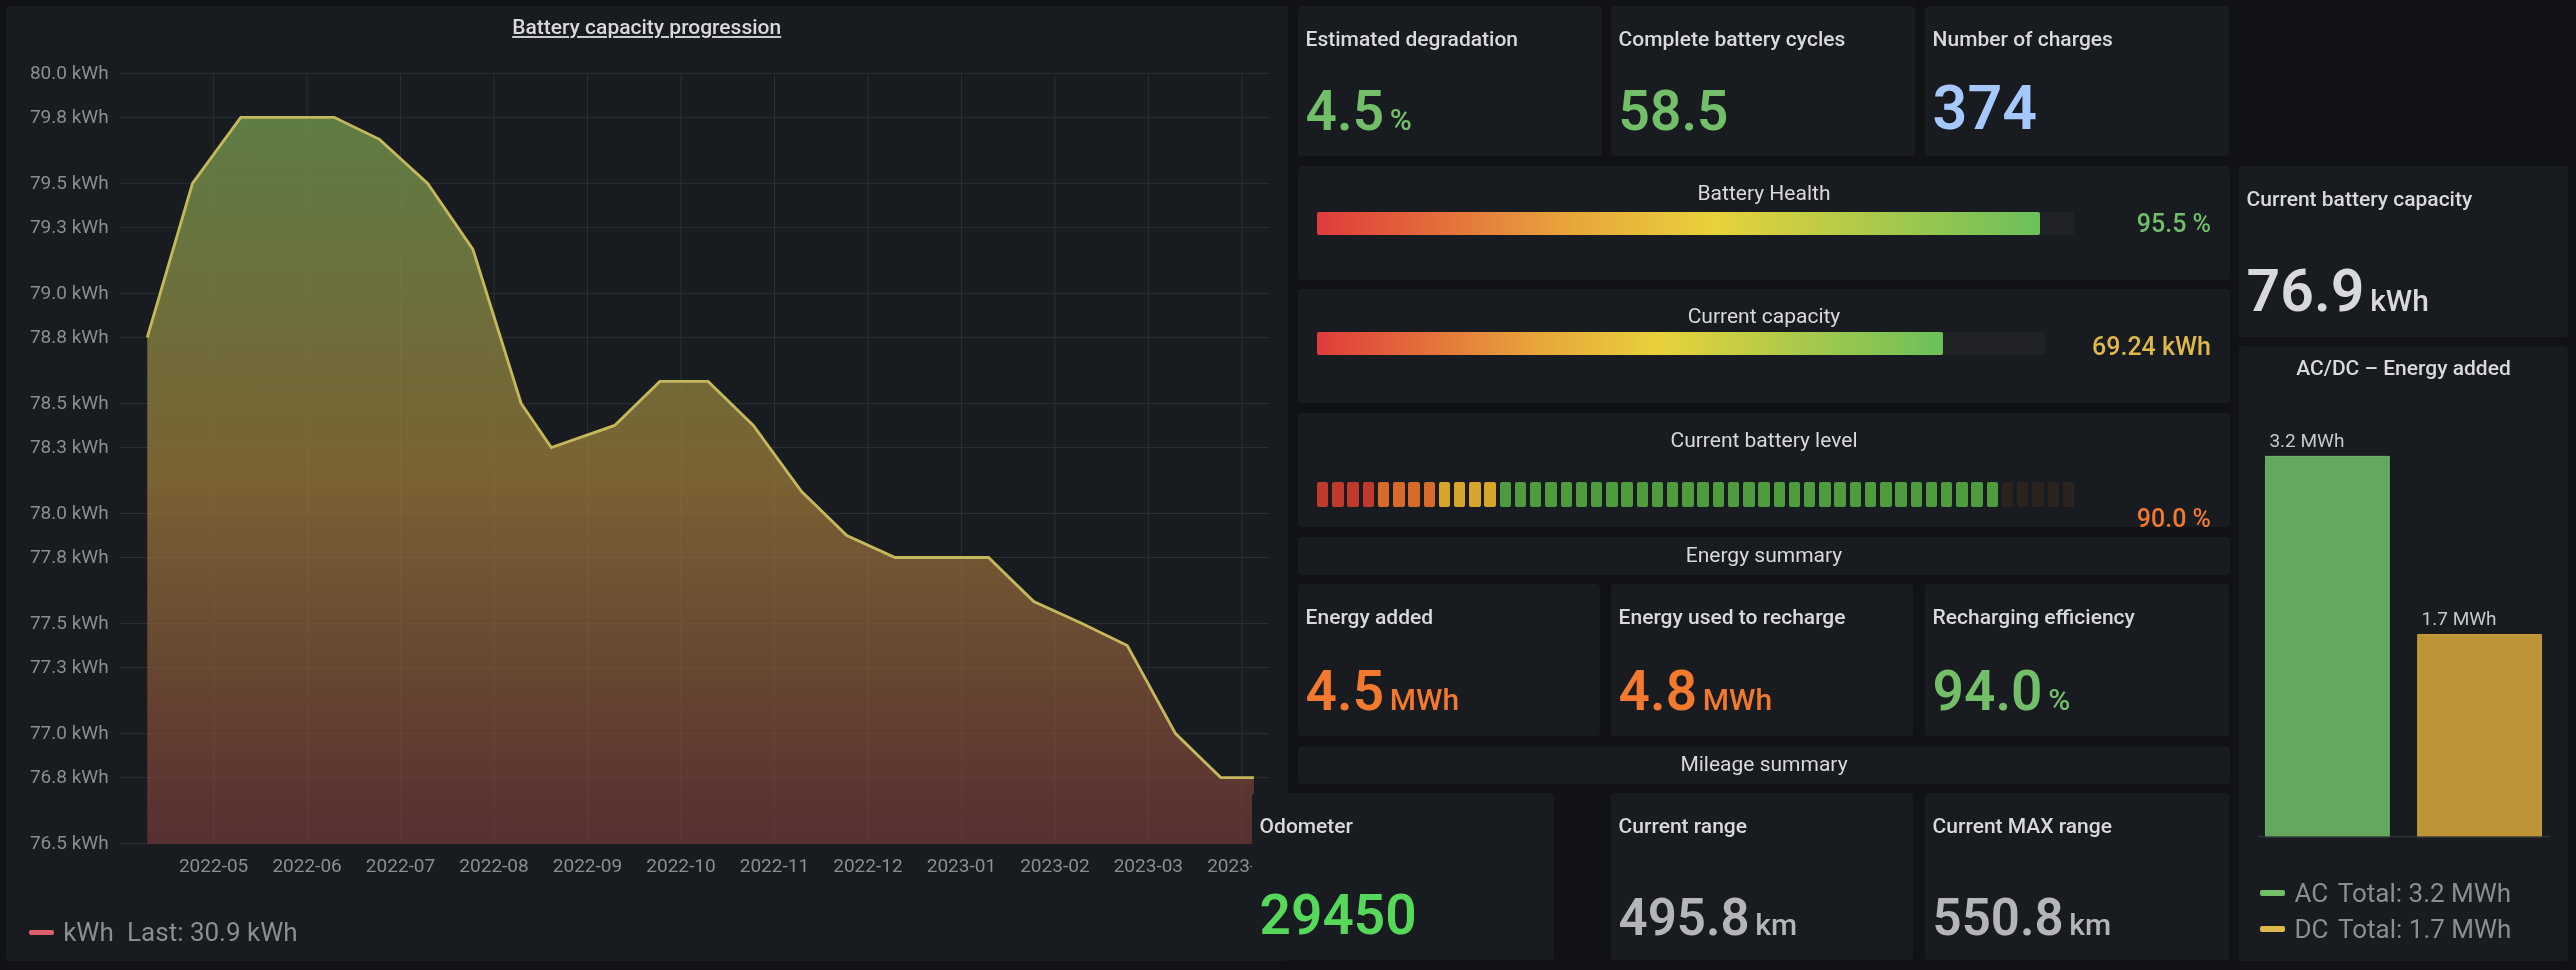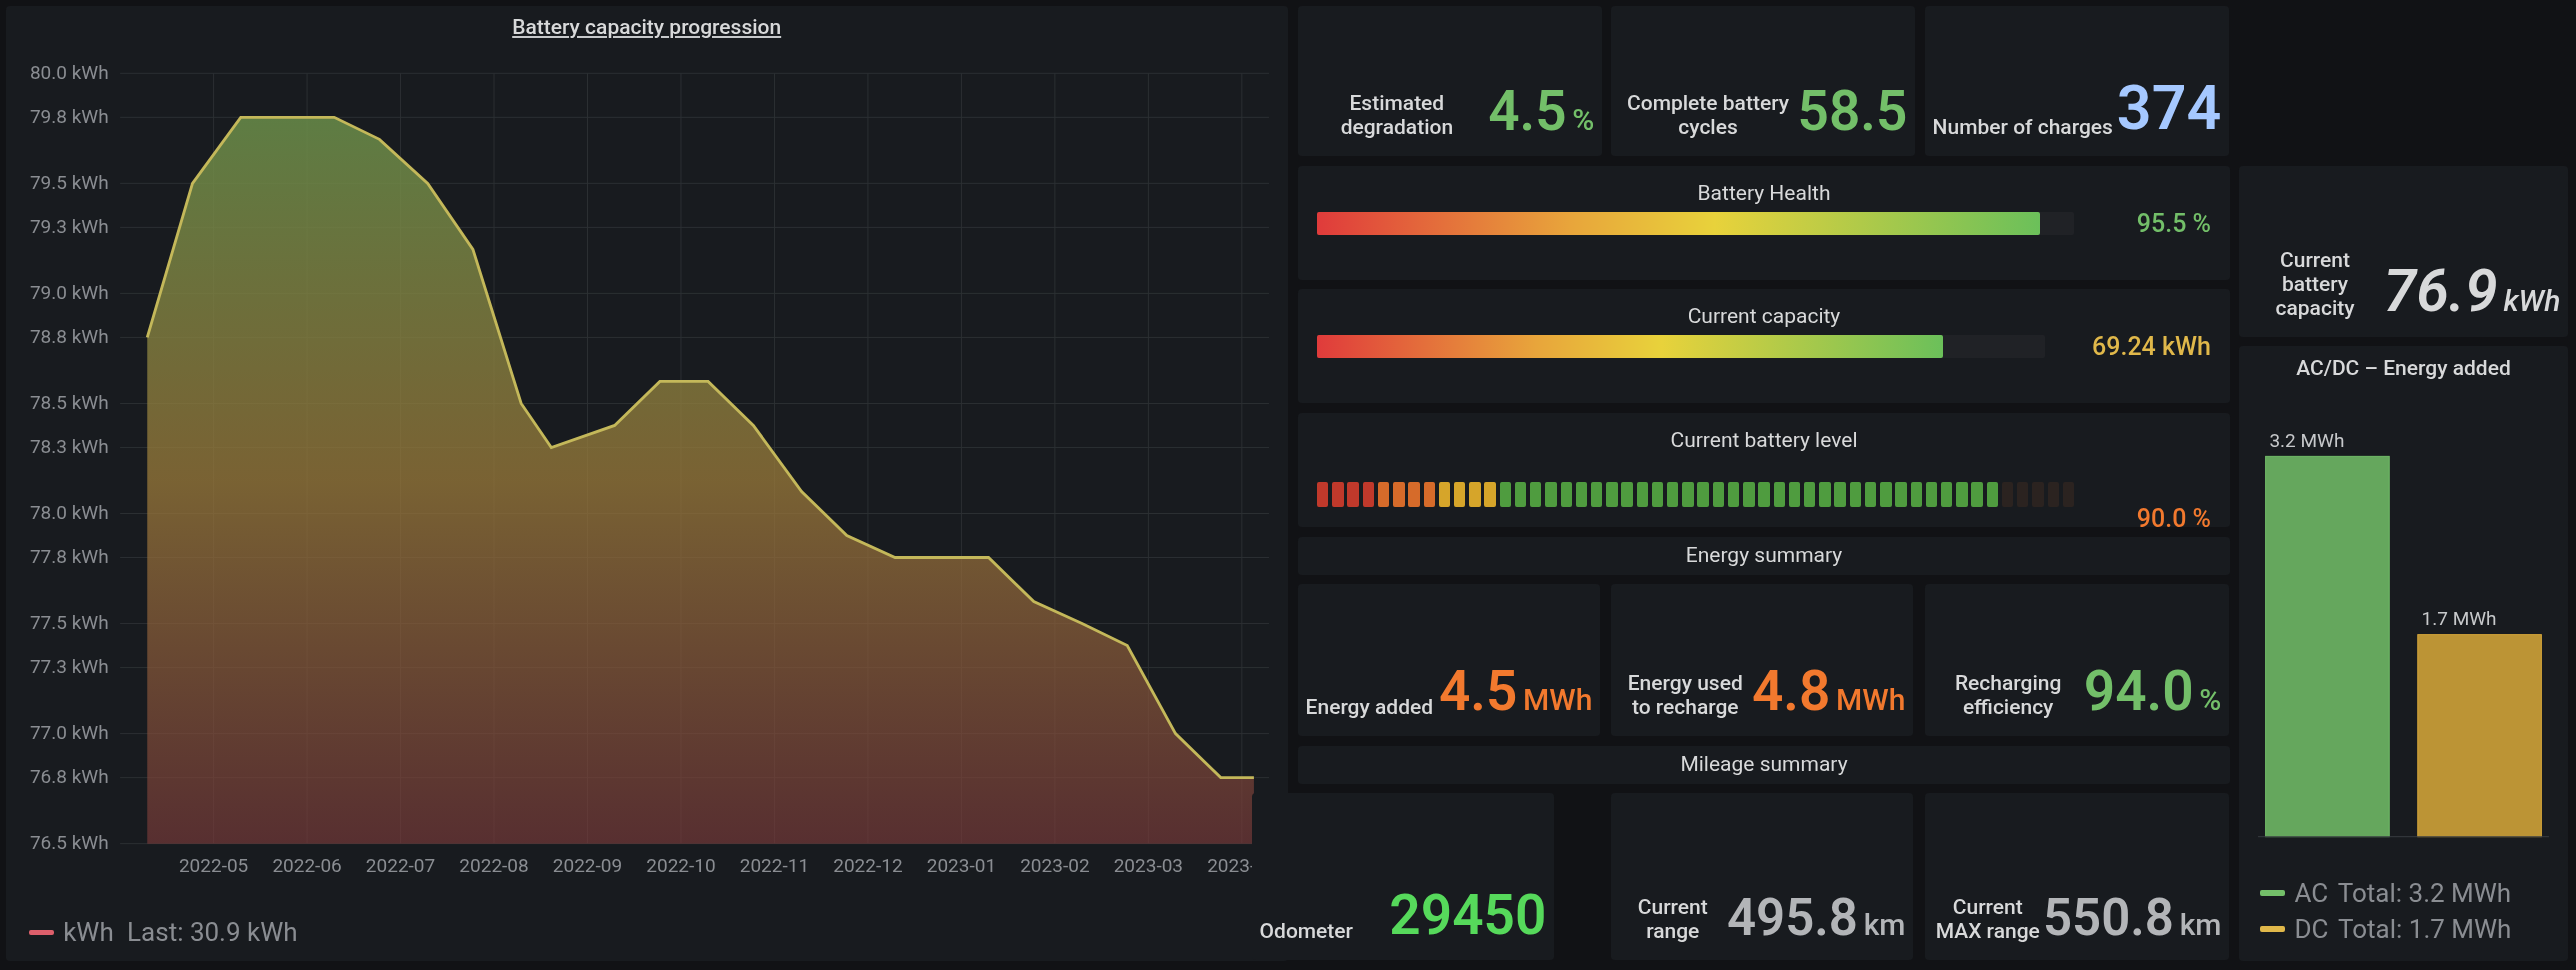--- a/index.html
+++ b/index.html
@@ -28,21 +28,21 @@
   .axis-text{fill:#8a8d92;font-size:20px;}
   .legend-row{display:flex;align-items:center;font-size:26px;color:var(--text-dim);}
   .swatch{width:25px;height:5.7px;border-radius:1.9px;margin-right:9.5px;}
   
   .gauge-track{position:relative;height:23px;border-radius:1.9px;background:#202226;width:100%;}
   .gauge-fill{position:absolute;top:0;left:0;height:100%;border-radius:1.9px;}
   .gradient{background:linear-gradient(90deg,#e03b3b 0%,#e8a53b 35%,#e8d23b 55%,#6bc05a 100%);}
   .gauge-label{font-size:25px;font-weight:500;}
   .seg-wrap{display:flex;gap:3.8px;width:100%;}
   .seg{flex:1;height:25px;border-radius:1.9px;}
-  .stat-panel{display:flex;flex-direction:row;justify-content:space-between;align-items:flex-end;padding:11.4px 7.6px 17px;}
+  .stat-panel{display:flex;flex-direction:column;justify-content:space-between;align-items:flex-start;padding:11.4px 7.6px 17px;}
   .section-title{font-size:21px;color:#d8d9da;text-align:center;padding:7.6px 0 3.8px;}
 </style>
 </head>
 <body>
 
 <div class="dash">
 
   <div class="panel" style="left:5.7px;top:5.7px;width:1282px;height:955px;text-decoration:underline;">
     <div class="title">Battery capacity progression</div>
     <svg id="progression-chart" style="position:absolute;left:0;top:48px;width:1282px;height:847px;" viewBox="0 0 1348 890" width="1282" height="847">
@@ -144,21 +144,21 @@
         <div class="gauge-fill gradient" id="gauge-health" style="width: 95.5%;"></div>
       </div>
       <div class="gauge-label" style="color:var(--green);min-width:114px;text-align:right;">
         <span>95.5</span> <span>%</span>
       </div>
     </div>
   </div>
 
   <div class="panel" style="left:1298px;top:289px;width:932px;height:114px;padding:7.6px 19px 13.3px;">
     <div class="section-title">Current capacity</div>
-    <div style="display:flex;align-items:center;gap:23px;">
+    <div style="display:flex;align-items:flex-start;gap:23px;">
       <div class="gauge-track" style="flex:1;">
         <div class="gauge-fill gradient" id="gauge-cap" style="width: 86%;"></div>
       </div>
       <div class="gauge-label" style="color:var(--yellow);min-width:143px;text-align:right;">
         <span>69.24</span> <span>kWh</span>
       </div>
     </div>
   </div>
 
   <div class="panel" style="left:1298px;top:413px;width:932px;height:114px;padding:7.6px 19px 13.3px;">
@@ -261,21 +261,21 @@
   </div>
   <div class="panel stat-panel" style="left:1925px;top:793px;width:304px;height:167px;">
     <div class="title">Current MAX range</div>
     <div class="big" style="color:#b3b5b8;font-size:51px;">
       <span>550.8</span><small>km</small>
     </div>
   </div>
 
   <div class="panel stat-panel" style="left:2239px;top:166px;width:329px;height:171px;">
     <div class="title">Current battery capacity</div>
-    <div class="big" style="color:#d8d9da;font-size:59px;font-style:italic;">
+    <div class="big" style="color:#d8d9da;font-size:59px;">
       <span>76.9</span><small>kWh</small>
     </div>
   </div>
 
   <div class="panel" style="left:2239px;top:346px;width:329px;height:615px;">
     <div class="title">AC/DC – Energy added</div>
     <svg id="acdc-chart" style="position:absolute;left:0;top:53px;width:329px;height:457px;" viewBox="0 0 346 480" width="329" height="457">
         <rect x="28" y="60" width="130" height="400" fill="#73bf69" fill-opacity="0.85" stroke="#73bf69"></rect>
         <text x="32" y="50" fill="#c7c9cb" font-size="20">3.2 MWh</text>
         <rect x="188" y="247.5" width="130" height="212.5" fill="#d9a93a" fill-opacity="0.85" stroke="#d9a93a"></rect>

